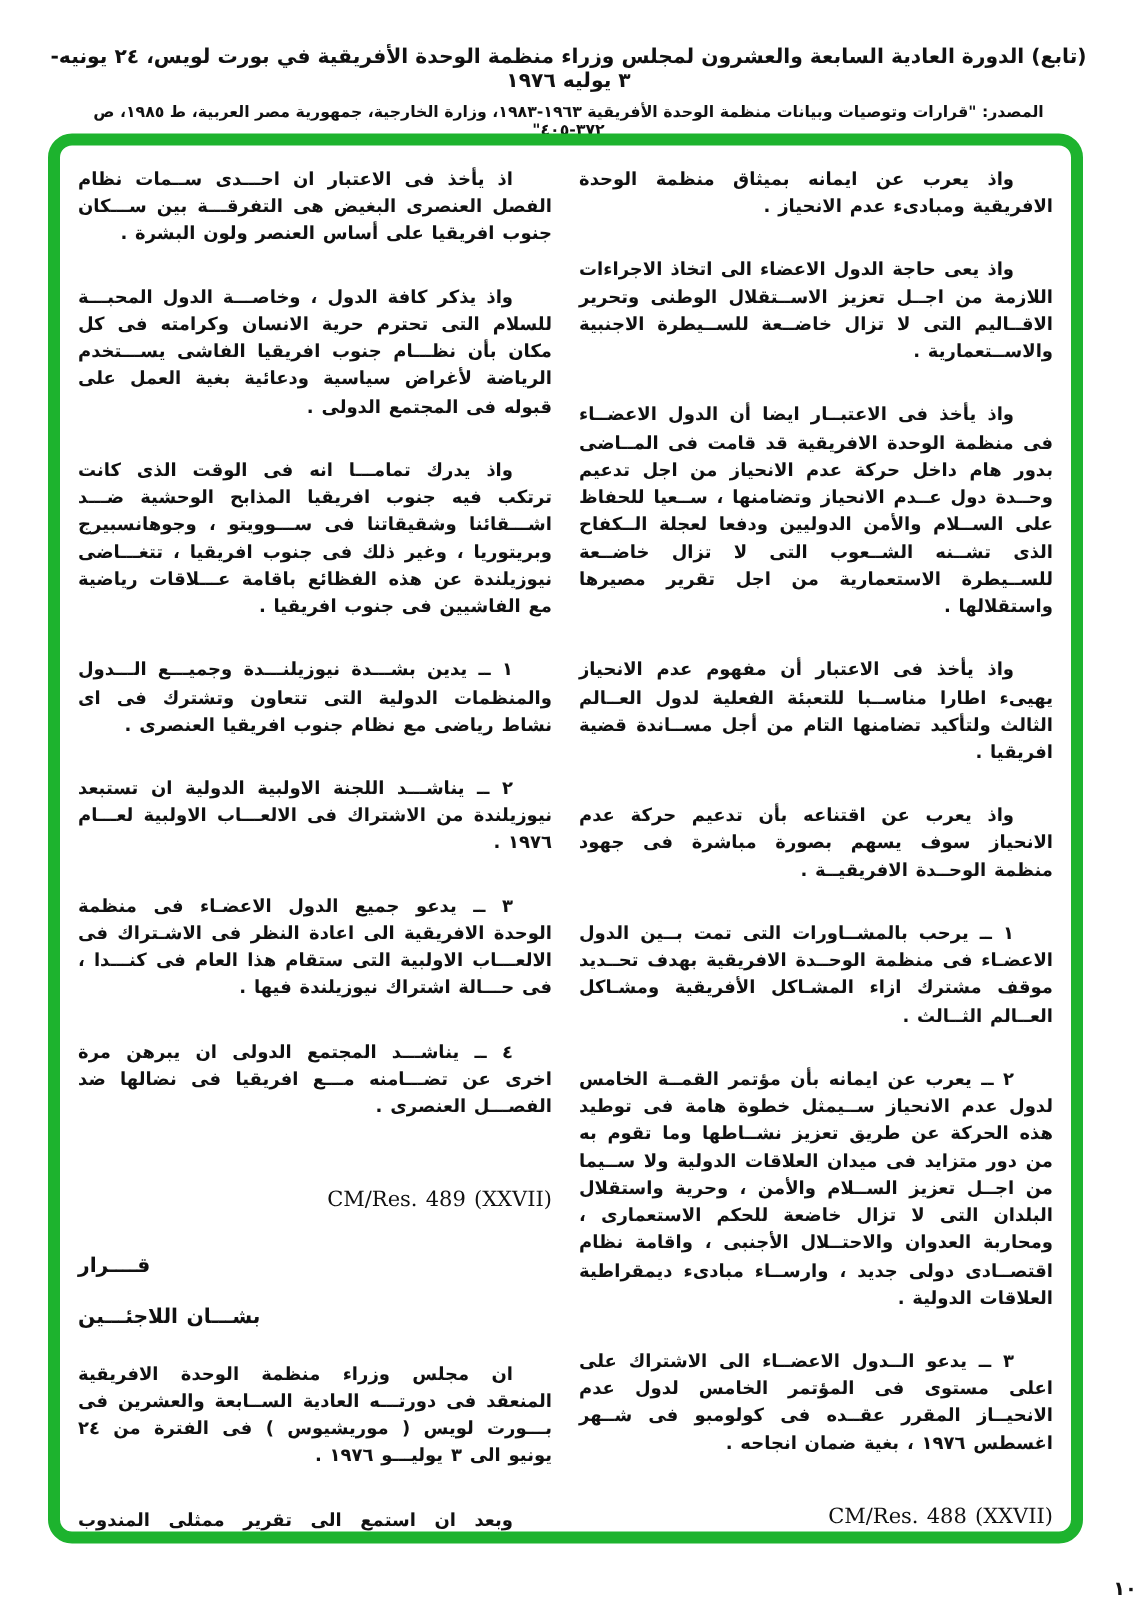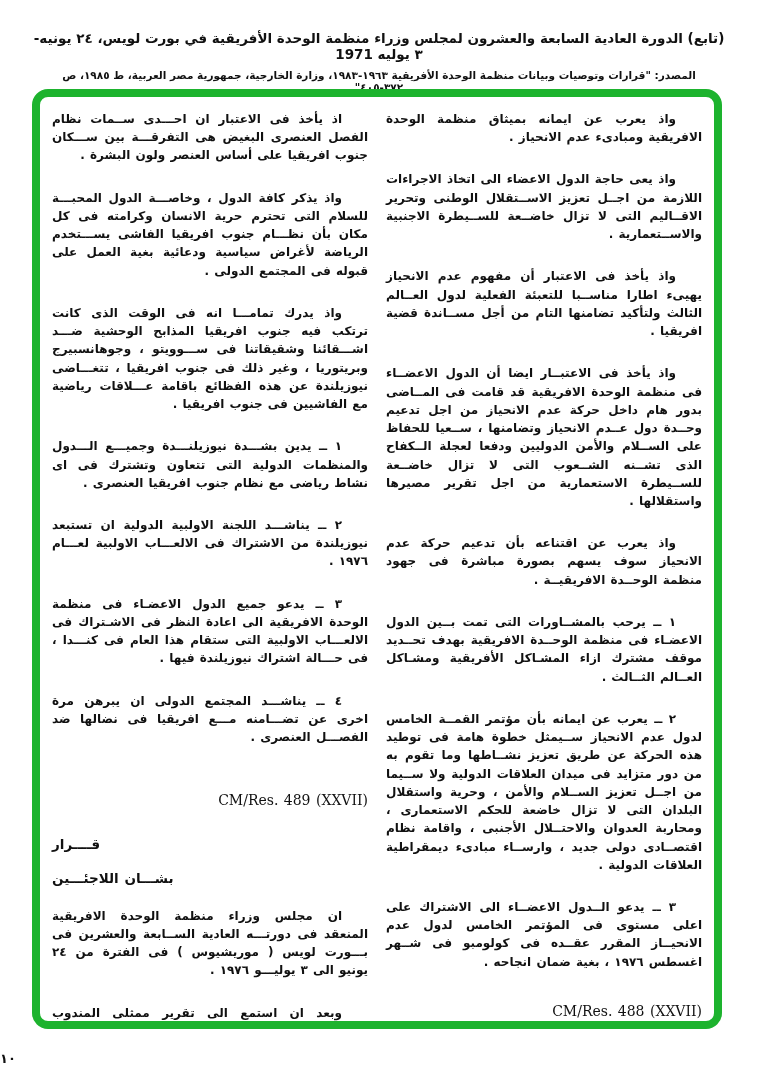--- a/index.html
+++ b/index.html
@@ -63,42 +63,42 @@
   .heading{
     text-align:left; text-indent:0;
     font-weight:bold; font-size:13.5px;
     margin-top:22px;
   }
   .heading-sub{ margin-top:14px; }
   .after-heading{ margin-top:18px; }
   
   .footer{
     position:absolute; top:1048px; left:0; width:758px;
-    text-align:left;
+    text-align:right;
   }
   .page-number{
     font-size:13px; font-weight:bold;
   }
 </style>
 </head>
 <body>
 
 <div class="header">
-  <div class="header-line1">(تابع) الدورة العادية السابعة والعشرون لمجلس وزراء منظمة الوحدة الأفريقية في بورت لويس، ٢٤ يونيه- ٣ يوليه 1971</div>
+  <div class="header-line1">(تابع) الدورة العادية السابعة والعشرون لمجلس وزراء منظمة الوحدة الأفريقية في بورت لويس، ٢٤ يونيه- ٣ يوليه ١٩٧٦</div>
   <div class="header-line2">المصدر: "قرارات وتوصيات وبيانات منظمة الوحدة الأفريقية ١٩٦٣-١٩٨٣، وزارة الخارجية، جمهورية مصر العربية، ط ١٩٨٥، ص ٣٧٢-٤٠٥"</div>
 </div>
 
 <div class="frame" style="border-color: rgb(29, 179, 46);">
   <div class="content">
 
     <div class="col">
       <p class="b first">واذ يعرب عن ايمانه بميثاق منظمة الوحدة الافريقية ومبادىء عدم الانحياز .</p>
       <p class="b">واذ يعى حاجة الدول الاعضاء الى اتخاذ الاجراءات اللازمة من اجــل تعزيز الاســتقلال الوطنى وتحرير الاقــاليم التى لا تزال خاضــعة للســيطرة الاجنبية والاســتعمارية .</p>
+      <p class="b">واذ يأخذ فى الاعتبــار ايضا أن الدول الاعضــاء فى منظمة الوحدة الافريقية قد قامت فى المــاضى بدور هام داخل حركة عدم الانحياز من اجل تدعيم وحــدة دول عــدم الانحياز وتضامنها ، ســعيا للحفاظ على الســلام والأمن الدوليين ودفعا لعجلة الــكفاح الذى تشــنه الشــعوب التى لا تزال خاضــعة للســيطرة الاستعمارية من اجل تقرير مصيرها واستقلالها .</p>
       <p class="b">واذ يأخذ فى الاعتبار أن مفهوم عدم الانحياز يهيىء اطارا مناســبا للتعبئة الفعلية لدول العــالم الثالث ولتأكيد تضامنها التام من أجل مســاندة قضية افريقيا .</p>
-      <p class="b">واذ يأخذ فى الاعتبــار ايضا أن الدول الاعضــاء فى منظمة الوحدة الافريقية قد قامت فى المــاضى بدور هام داخل حركة عدم الانحياز من اجل تدعيم وحــدة دول عــدم الانحياز وتضامنها ، ســعيا للحفاظ على الســلام والأمن الدوليين ودفعا لعجلة الــكفاح الذى تشــنه الشــعوب التى لا تزال خاضــعة للســيطرة الاستعمارية من اجل تقرير مصيرها واستقلالها .</p>
       <p class="b">واذ يعرب عن اقتناعه بأن تدعيم حركة عدم الانحياز سوف يسهم بصورة مباشرة فى جهود منظمة الوحــدة الافريقيــة .</p>
       <p class="b">١ ــ يرحب بالمشــاورات التى تمت بــين الدول الاعضـاء فى منظمة الوحــدة الافريقية بهدف تحــديد موقف مشترك ازاء المشـاكل الأفريقية ومشـاكل العــالم الثــالث .</p>
       <p class="b">٢ ــ يعرب عن ايمانه بأن مؤتمر القمــة الخامس لدول عدم الانحياز ســيمثل خطوة هامة فى توطيد هذه الحركة عن طريق تعزيز نشــاطها وما تقوم به من دور متزايد فى ميدان العلاقات الدولية ولا ســيما من اجــل تعزيز الســلام والأمن ، وحرية واستقلال البلدان التى لا تزال خاضعة للحكم الاستعمارى ، ومحاربة العدوان والاحتــلال الأجنبى ، واقامة نظام اقتصــادى دولى جديد ، وارســاء مبادىء ديمقراطية العلاقات الدولية .</p>
       <p class="b">٣ ــ يدعو الــدول الاعضــاء الى الاشتراك على اعلى مستوى فى المؤتمر الخامس لدول عدم الانحيــاز المقرر عقــده فى كولومبو فى شــهر اغسطس ١٩٧٦ ، بغية ضمان انجاحه .</p>
       <p class="b cmres">CM/Res. 488 (XXVII)</p>
       <p class="b heading">قــــرار</p>
       <p class="b heading heading-sub">بشان العـــلاقات الرياضية مع جنوب افريقيا</p>
 
     </div>
 

